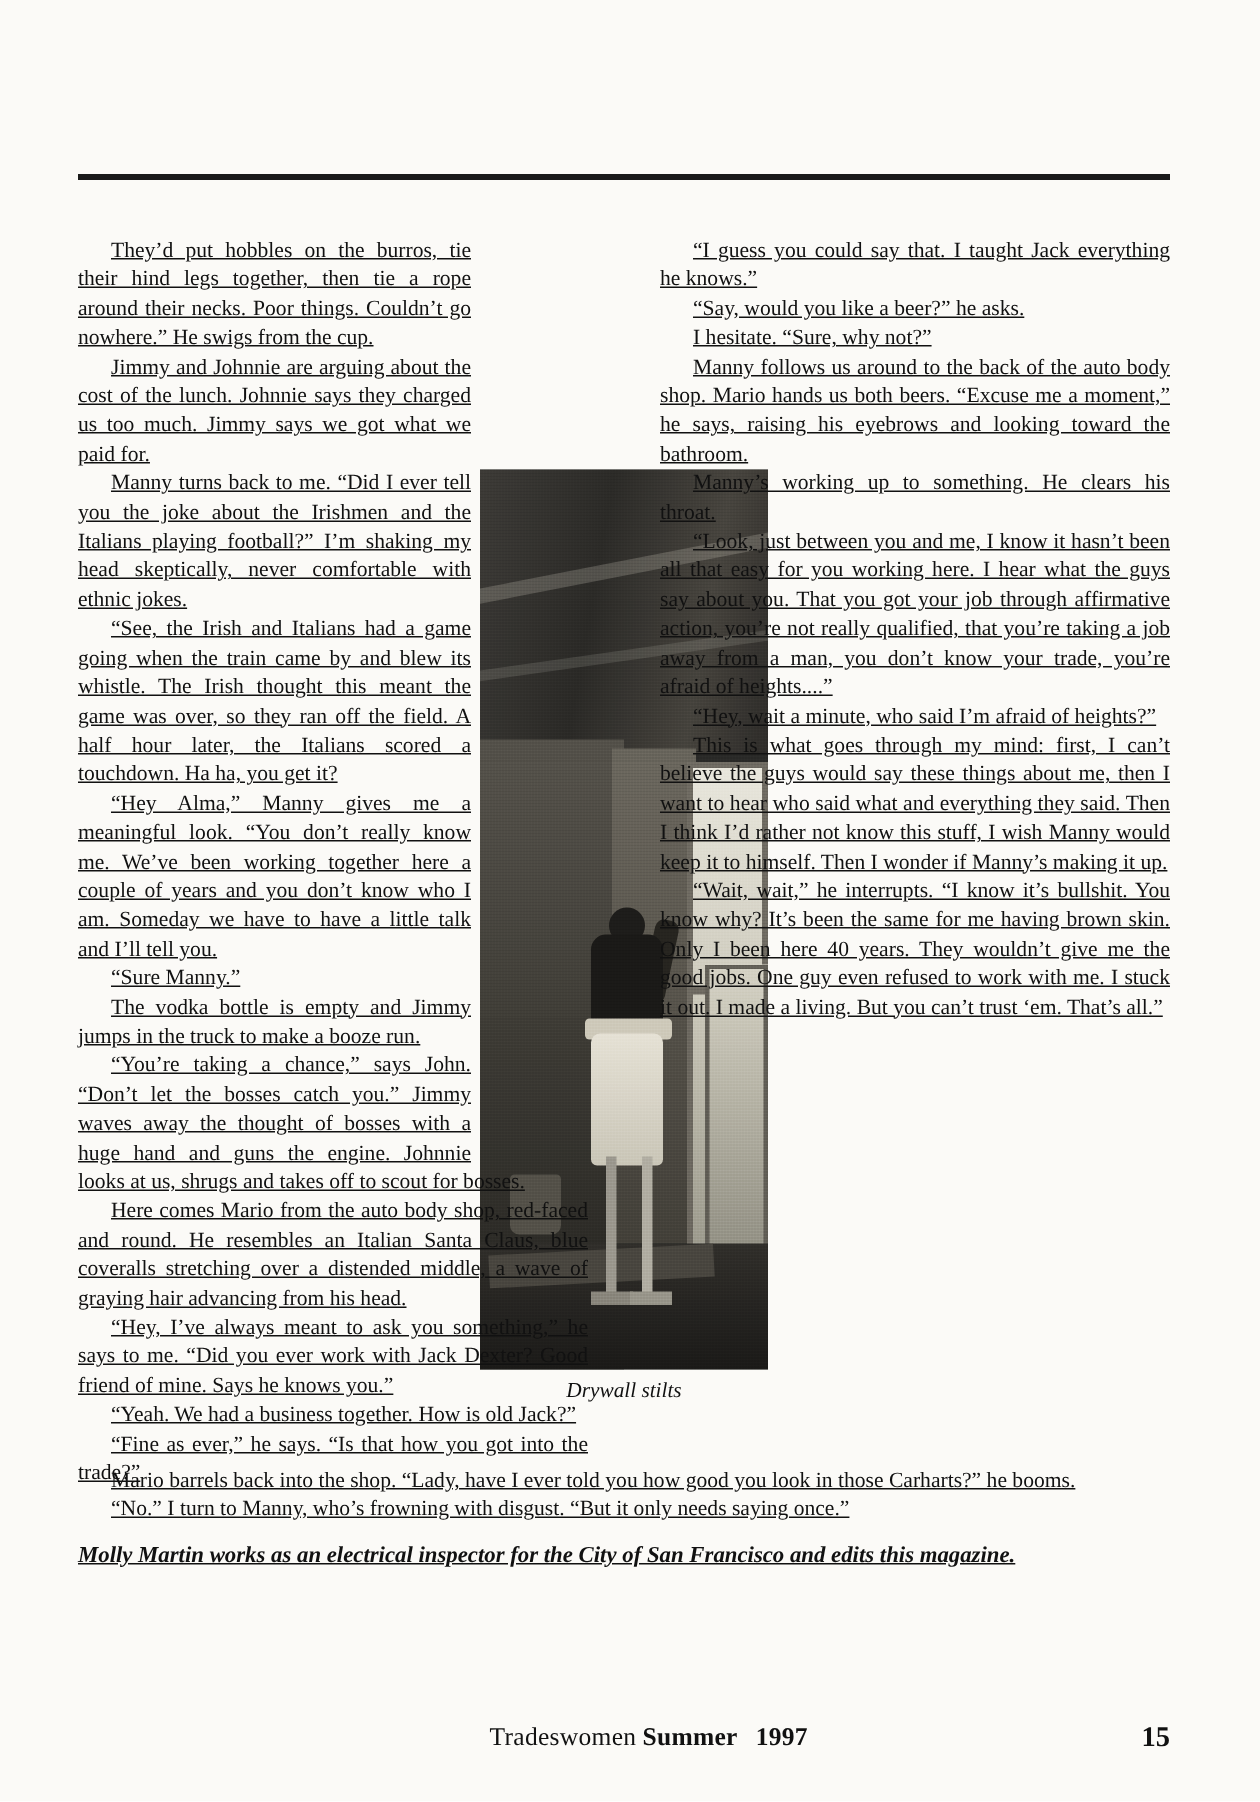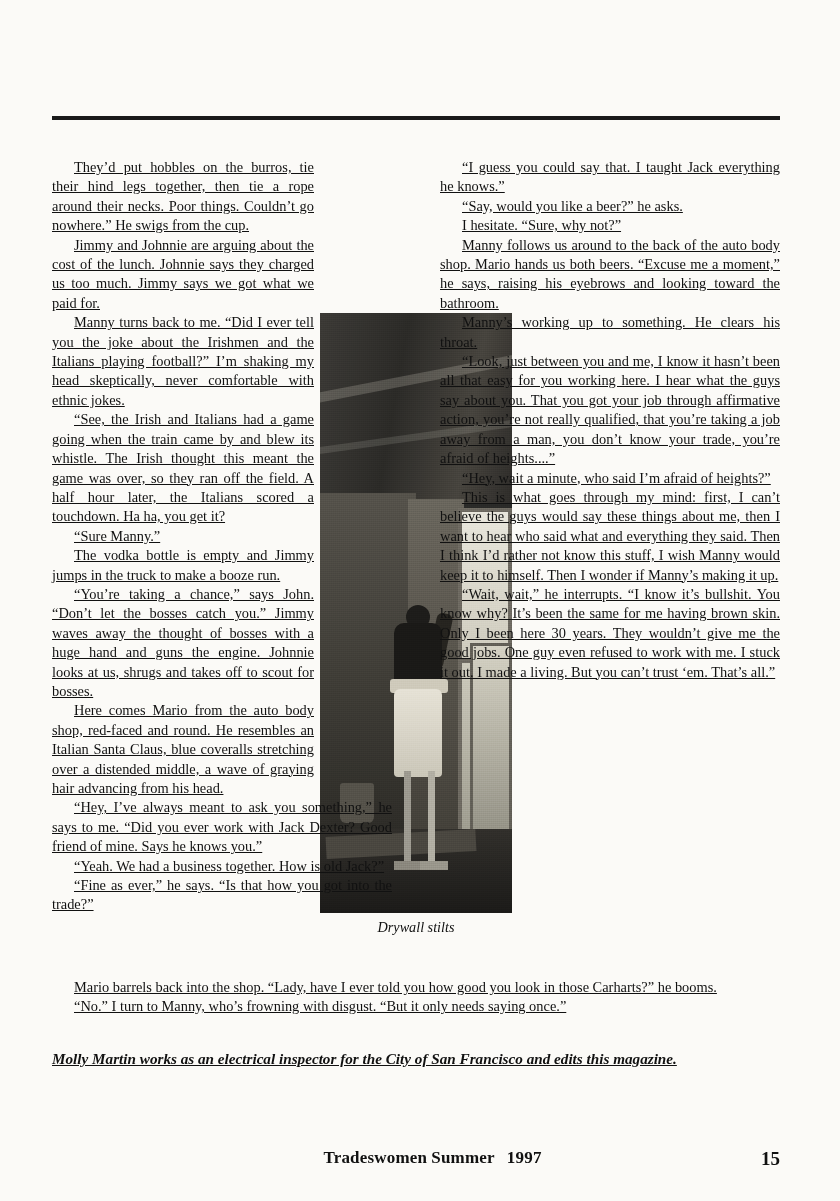--- a/index.html
+++ b/index.html
@@ -90,21 +90,21 @@
     position: absolute;
     left: 0;
     top: 820px;
     width: 728px;
     font-size: 14.4px;
     line-height: 19.4px;
     text-align: justify;
   }
 
   .byline {
-    margin-top: 32px;
+    margin-top: 10px;
     font-weight: bold;
     font-style: italic;
     font-size: 15.2px;
     line-height: 20px;
     text-align: justify;
     text-indent: 0;
   }
 
   .footer {
     position: absolute;
@@ -117,21 +117,21 @@
     position: absolute;
     left: 0;
     width: 728px;
     text-align: center;
     font-size: 17px;
     font-weight: bold;
     letter-spacing: 0.2px;
   }
   .footer-center .mag {
     font-family: "Liberation Serif", serif;
-    font-weight: bold;
+    font-weight: normal;
     margin-left: 33px;
   }
   .footer-center .issue {
     margin-left: 4px;
     font-weight: bold;
   }
   .footer-center .year {
     margin-left: 12px;
     font-weight: bold;
   }
@@ -301,39 +301,40 @@
       </div>
       <div class="figcaption">Drywall stilts</div>
     </div>
 
     <div class="col col-left">
       <div class="wrapbox-left"></div>
       <p>They’d put hobbles on the burros, tie their hind legs together, then tie a rope around their necks. Poor things. Couldn’t go nowhere.”  He swigs from the cup.</p>
       <p>Jimmy and Johnnie are arguing about the cost of the lunch. Johnnie says they charged us too much. Jimmy says we got what we paid for.</p>
       <p>Manny turns back to me. “Did I ever tell you the joke about the Irishmen and the Italians playing football?”  I’m shaking my head skeptically, never comfortable with ethnic jokes.</p>
       <p>“See, the Irish and Italians had a game going when the train came by and blew its whistle. The Irish thought this meant the game was over, so they ran off the field. A half hour later, the Italians scored a touchdown. Ha ha, you get it?</p>
+      <p>“Hey Alma,” Manny gives me a meaningful look. “You don’t really know me. We’ve been working together here a couple of years and you don’t know who I am. Someday we have to have a little talk and I’ll tell you.</p>
       <p>“Sure Manny.”</p>
       <p>The vodka bottle is empty and Jimmy jumps in the truck to make a booze run.</p>
       <p>“You’re taking a chance,” says John. “Don’t let the bosses catch you.”  Jimmy waves away the thought of bosses with a huge hand and guns the engine. Johnnie looks at us, shrugs and takes off to scout for bosses.</p>
       <p>Here comes Mario from the auto body shop, red-faced and round. He resembles an Italian Santa Claus, blue coveralls stretching over a distended middle, a wave of graying hair advancing from his head.</p>
       <p>“Hey, I’ve always meant to ask you something,” he says to me. “Did you ever work with Jack Dexter?  Good friend of mine. Says he knows you.”</p>
       <p>“Yeah. We had a business together. How is old Jack?”</p>
       <p>“Fine as ever,” he says. “Is that how you got into the trade?”</p>
     </div>
 
     <div class="col col-right">
       <p>“I guess you could say that. I taught Jack everything he knows.”</p>
       <p>“Say, would you like a beer?” he asks.</p>
       <p>I hesitate. “Sure, why not?”</p>
       <p>Manny follows us around to the back of the auto body shop. Mario hands us both beers. “Excuse me a moment,” he says, raising his eyebrows and looking toward the bathroom.</p>
       <p>Manny’s working up to something. He clears his throat.</p>
       <p>“Look, just between you and me, I know it hasn’t been all that easy for you working here. I hear what the guys say about you. That you got your job through affirmative action, you’re not really qualified, that you’re taking a job away from a man, you don’t know your trade, you’re afraid of heights....”</p>
       <p>“Hey, wait a minute, who said I’m afraid of heights?”</p>
       <p>This is what goes through my mind: first, I can’t believe the guys would say these things about me, then I want to hear who said what and everything they said. Then I think I’d rather not know this stuff, I wish Manny would keep it to himself. Then I wonder if Manny’s making it up.</p>
-      <p>“Wait, wait,” he interrupts. “I know it’s bullshit. You know why? It’s been the same for me having brown skin. Only I been here 30 years. They wouldn’t give me the good jobs. One guy even refused to work with me. I stuck it out. I made a living. But you can’t trust ‘em. That’s all.”</p>
+      <p>“Wait, wait,” he interrupts. “I know it’s bullshit. You know why? It’s been the same for me having brown skin. Only I been here 40 years. They wouldn’t give me the good jobs. One guy even refused to work with me. I stuck it out. I made a living. But you can’t trust ‘em. That’s all.”</p>
     </div>
 
     <div class="full-width">
       <p>Mario barrels back into the shop. “Lady, have I ever told you how good you look in those Carharts?” he booms.</p>
       <p>“No.” I turn to Manny, who’s frowning with disgust. “But it only needs saying once.”</p>
       <p class="byline">Molly Martin works as an electrical inspector for the City of San Francisco and edits this magazine.</p>
     </div>
 
   </div>
 

